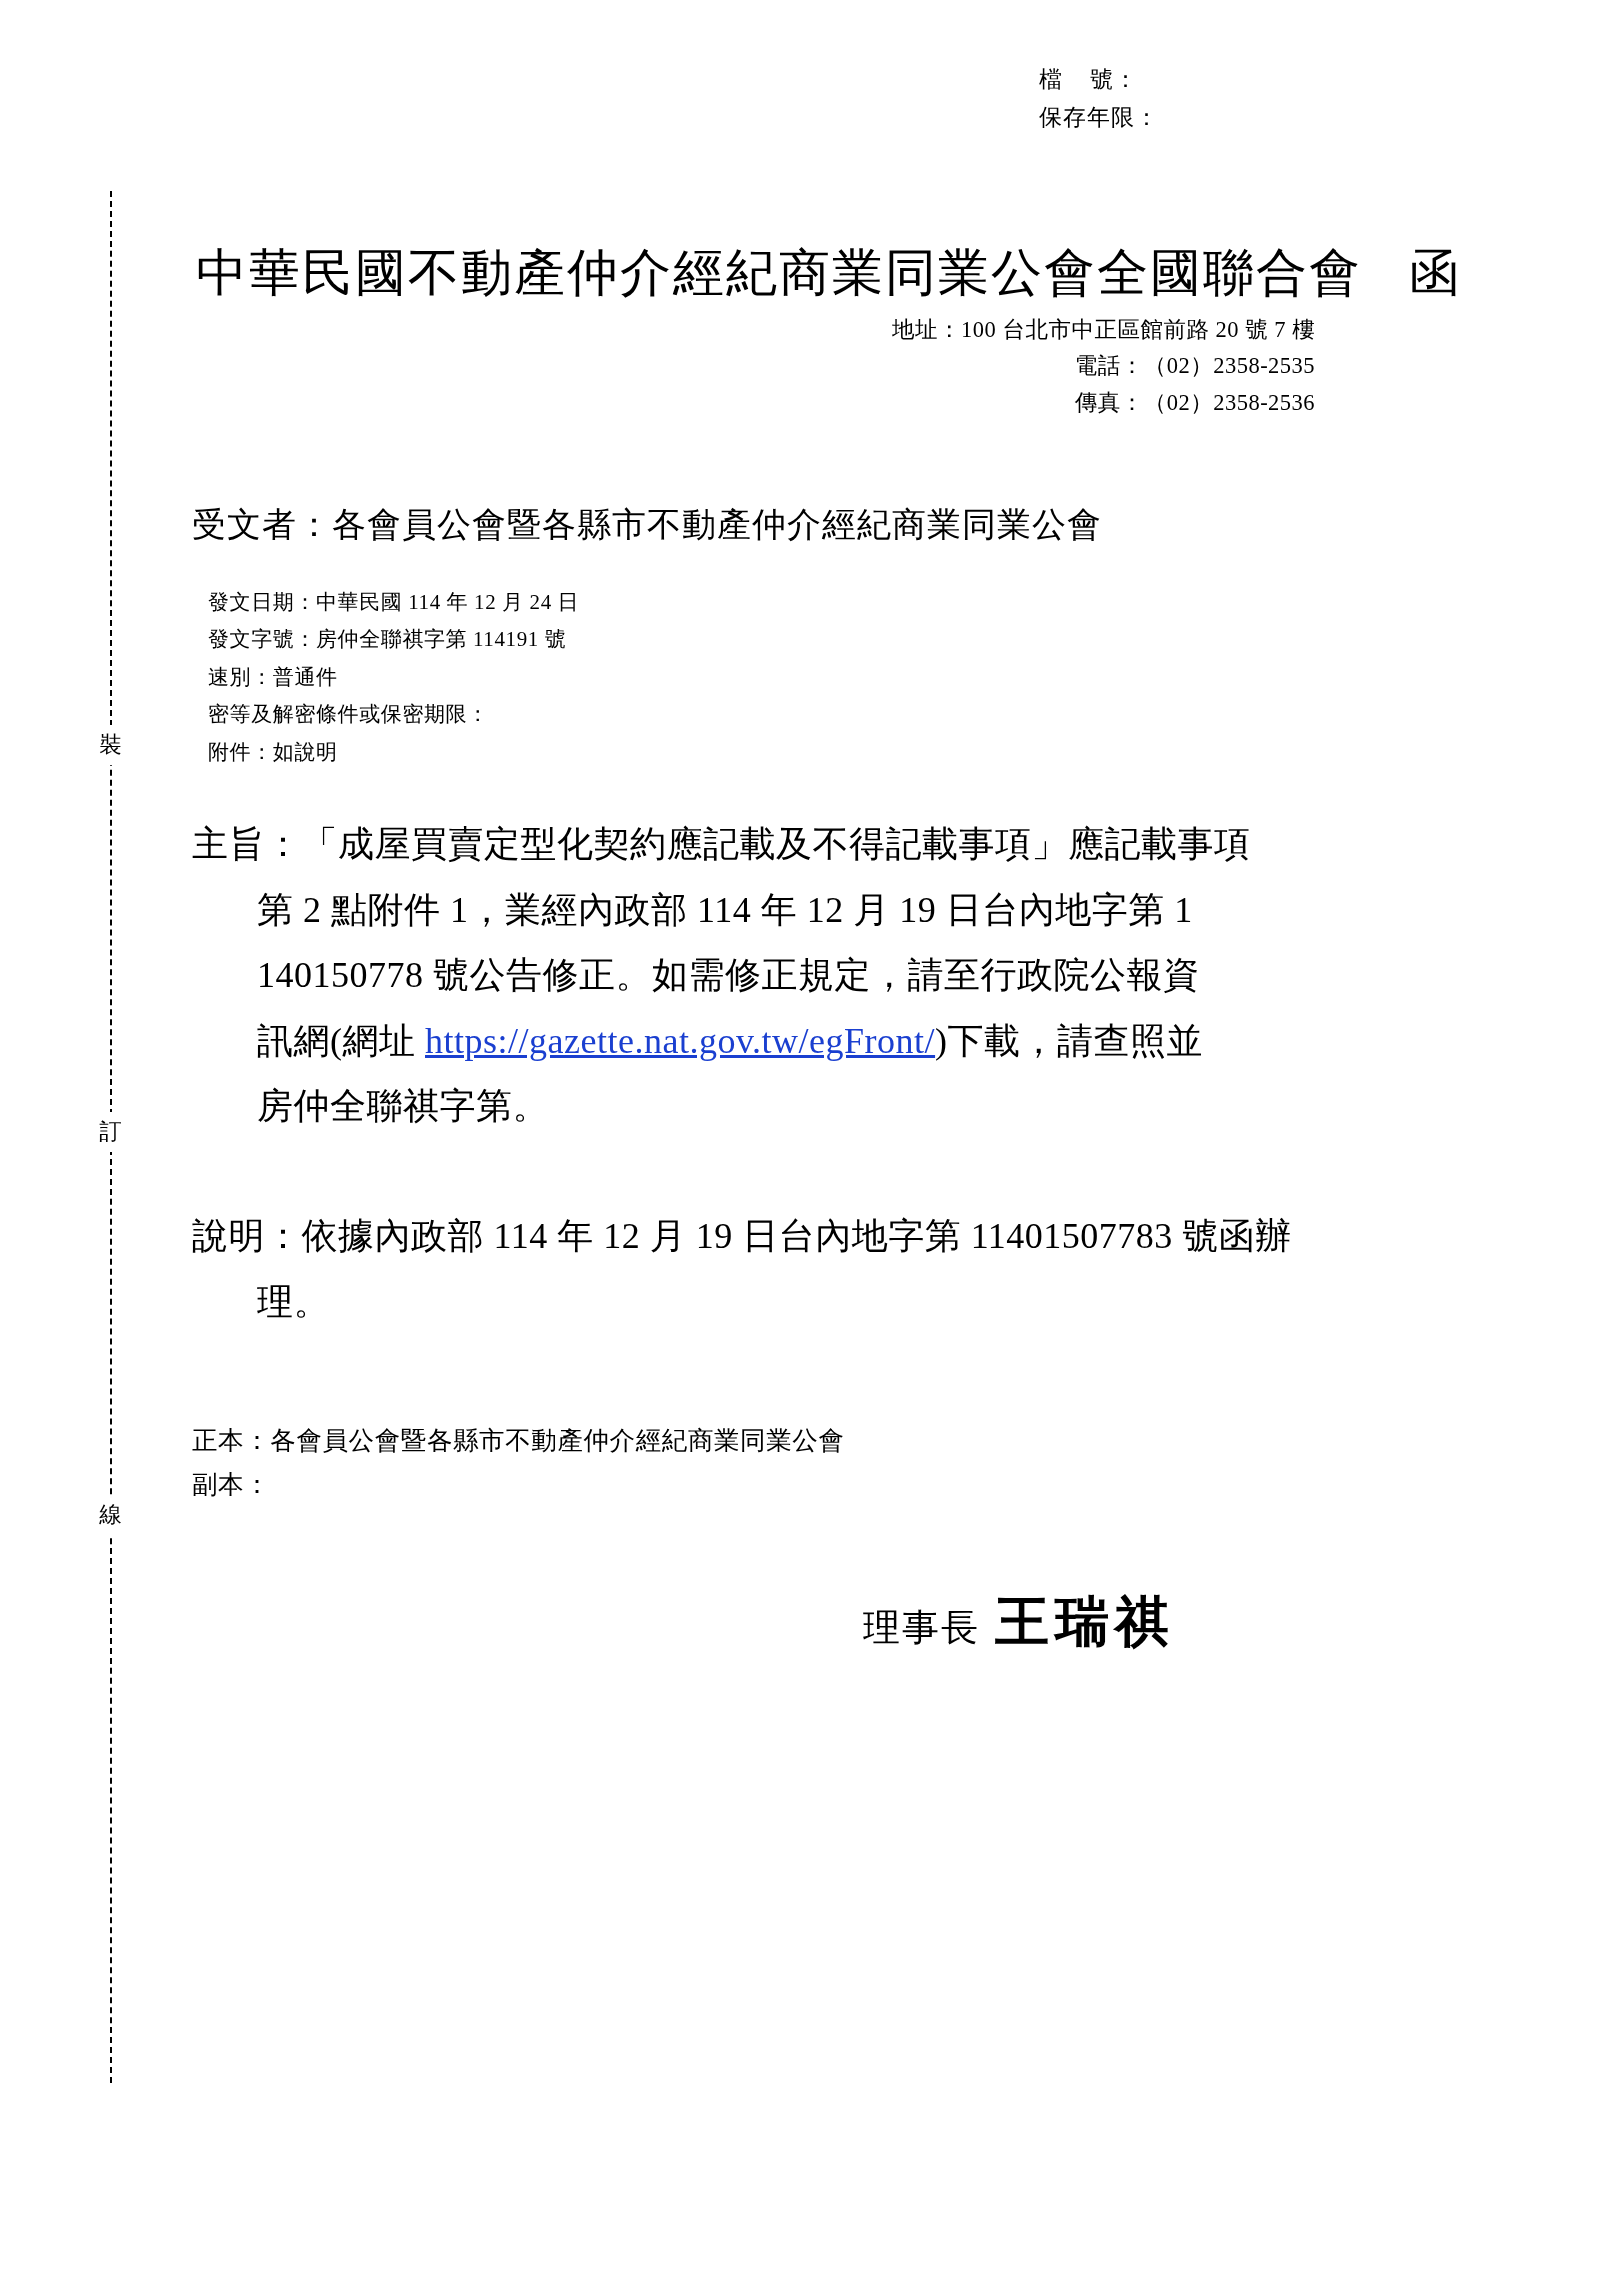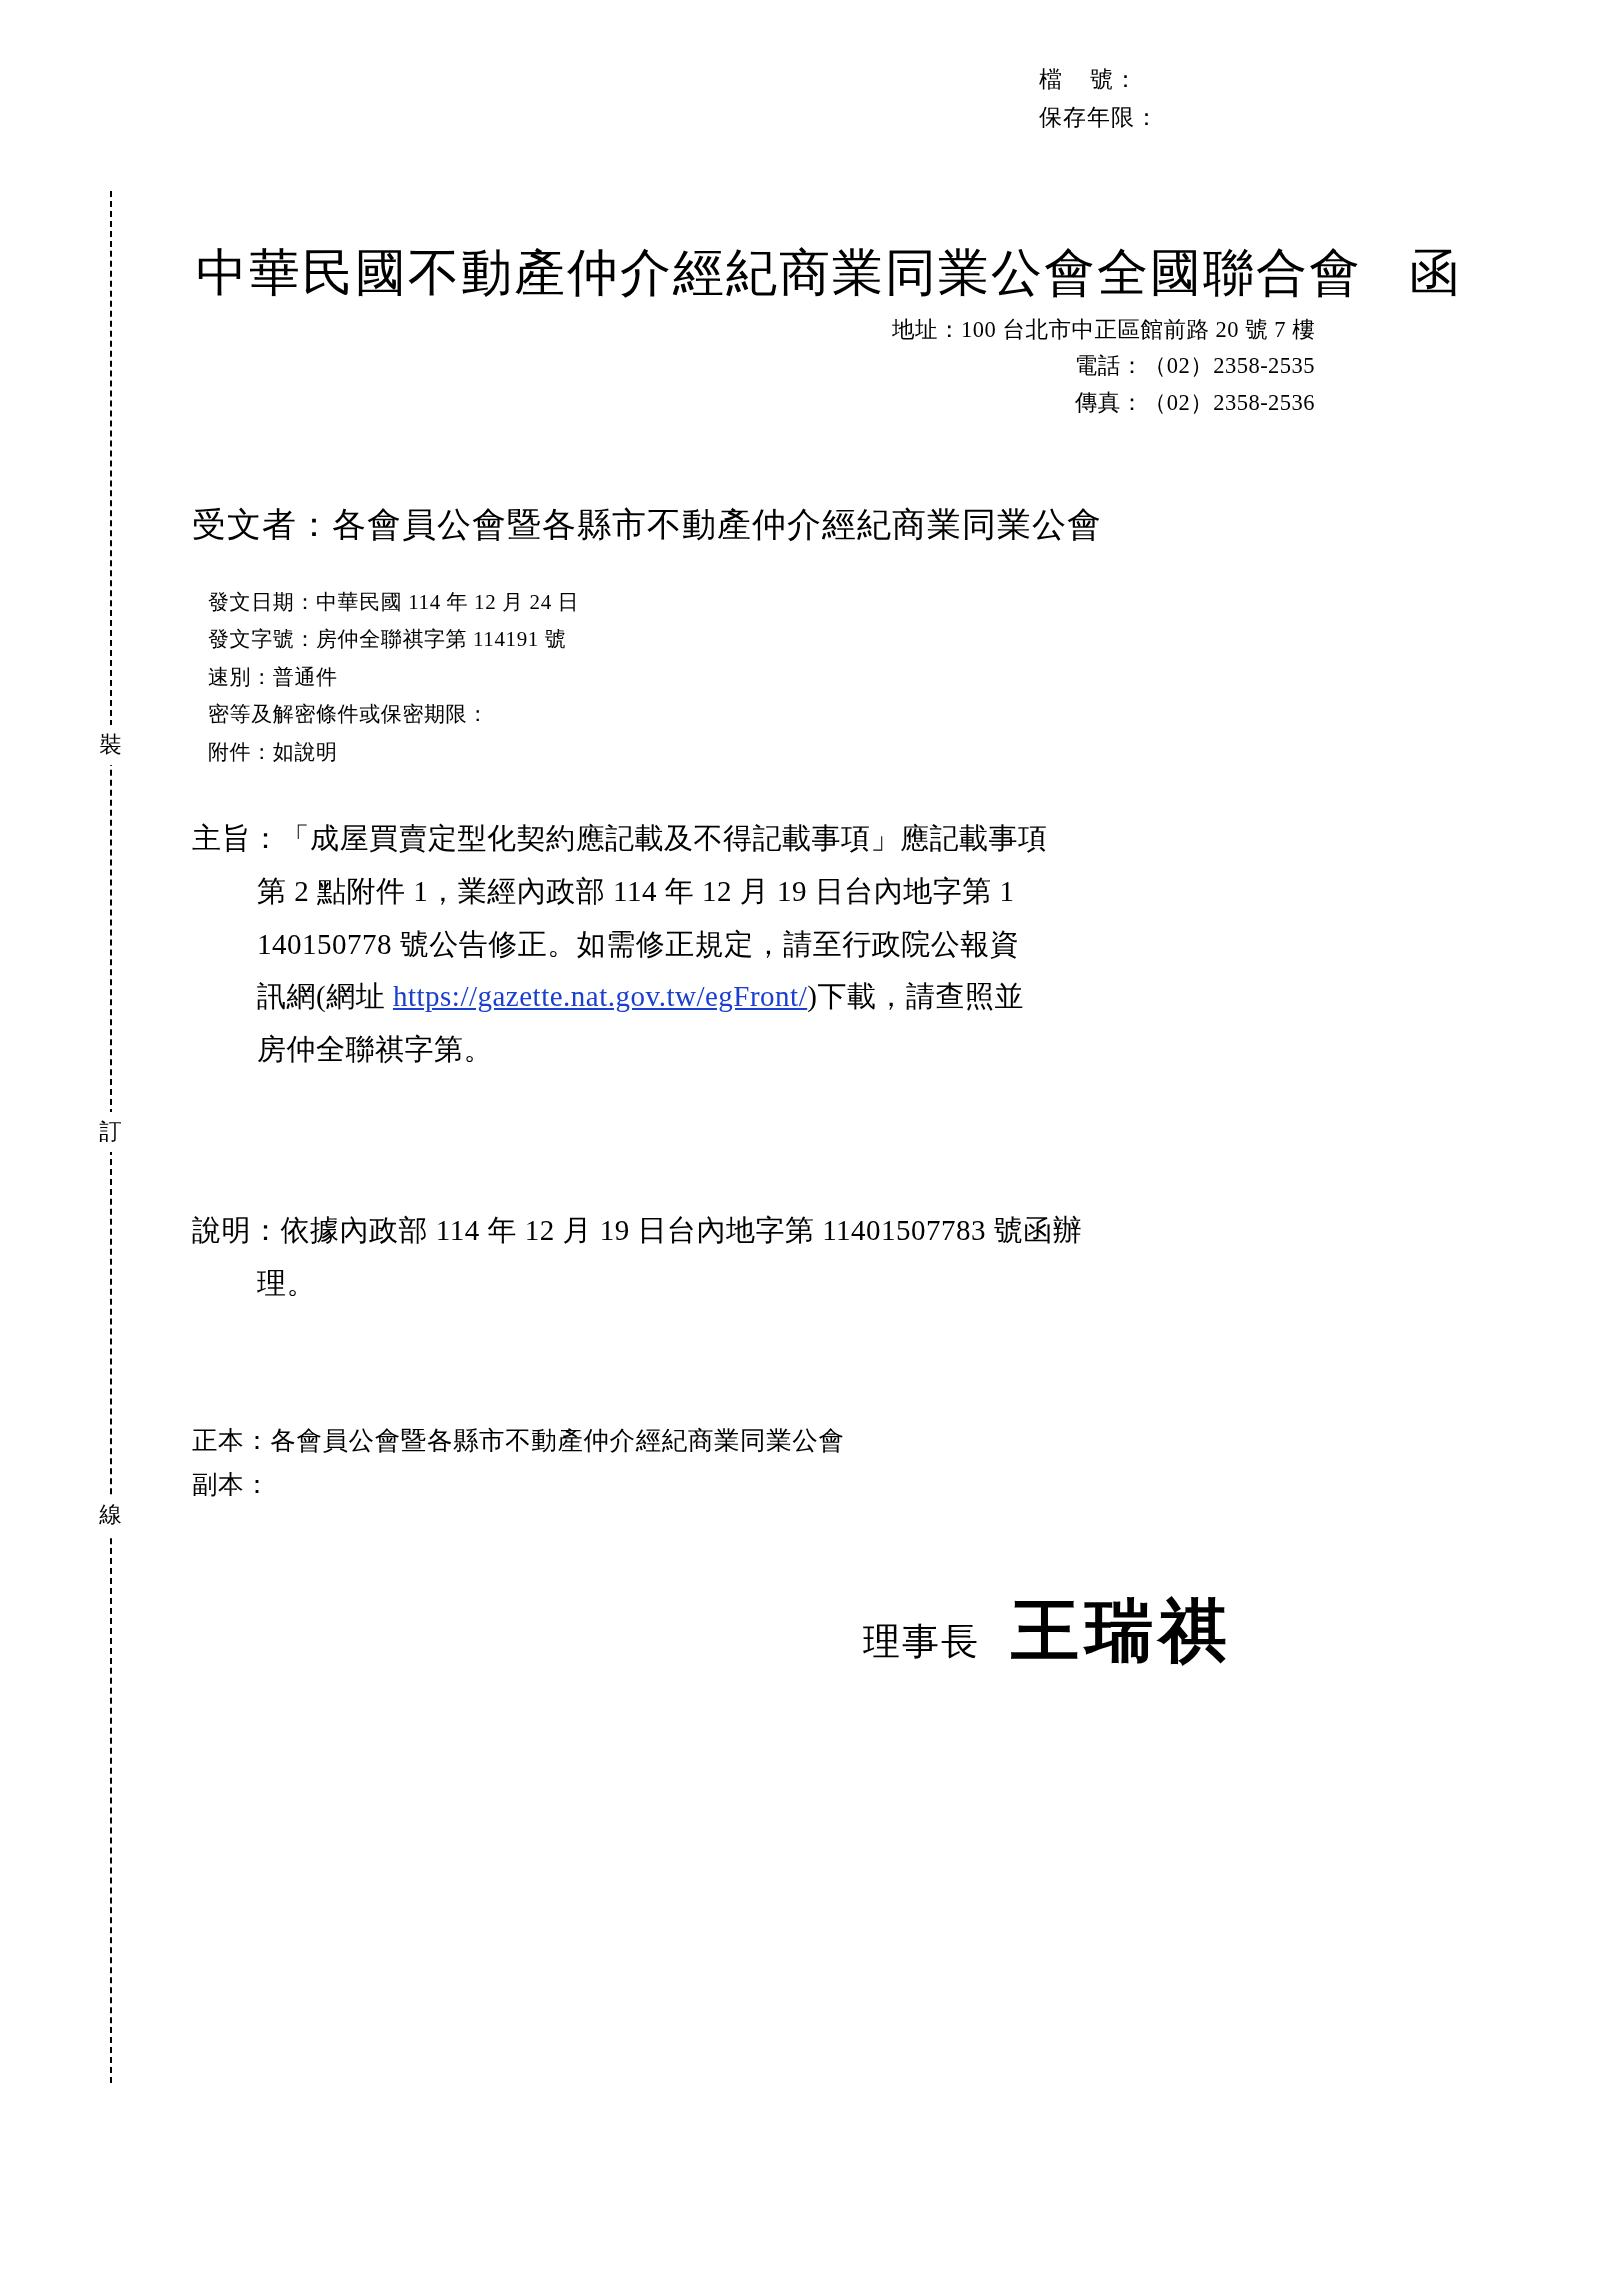--- a/index.html
+++ b/index.html
@@ -101,21 +101,21 @@
     line-height: 1.78;
     letter-spacing: 0.6px;
   }
   .meta-row { white-space: nowrap; }
 
   
   .section {
     position: absolute;
     left: 192px;
     width: 1274px;
-    font-size: 29px;
+    font-size: 36px;
     line-height: 1.82;
     letter-spacing: 0.5px;
   }
   .section-subject { top: 812px; }
   .section-explain { top: 1204px; }
   .sec-line { white-space: nowrap; }
   .sec-line.indent { padding-left: 65px; }
   .link {
     color: #1a3fd0;
     text-decoration: underline;
@@ -139,23 +139,23 @@
     top: 1586px;
     display: flex;
     align-items: baseline;
     white-space: nowrap;
   }
   .sig-title {
     font-size: 37px;
     letter-spacing: 2px;
   }
   .sig-name {
-    font-size: 68px;
+    font-size: 54px;
     font-weight: bold;
-    margin-left: 31px;
+    margin-left: 15px;
     letter-spacing: 5.9px;
     font-family: "DejaVu Serif", "Liberation Serif", serif;
   }
 </style>
 </head>
 <body>
 
 <div class="page">
 
   <div class="archive-block">

